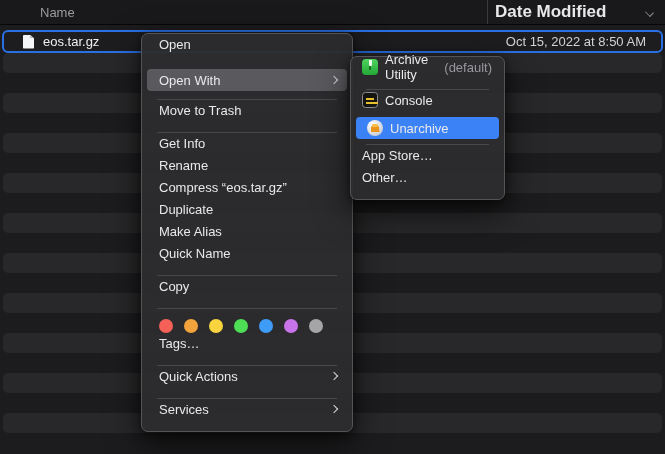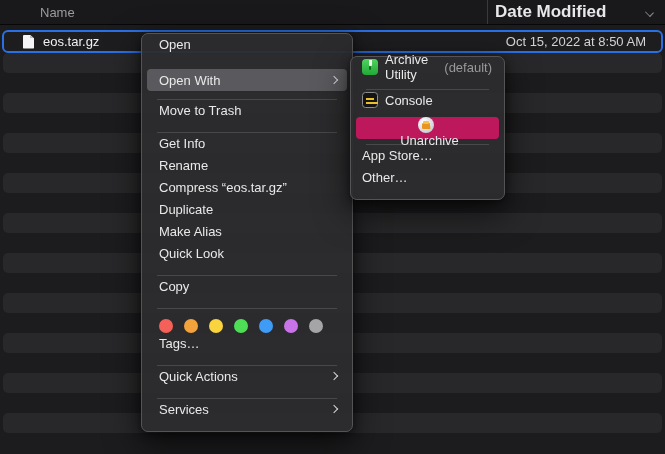--- a/index.html
+++ b/index.html
@@ -59,21 +59,21 @@
   }
   .mi {
     height:22px; display:flex; align-items:center;
     padding:0 12px 12px 17px; color:#e9e9ea; position:relative;
   }
   .mi .grow { flex:1; }
   .mi.hl-gray {
     margin:8px 5px; padding:0 7px 0 12px; border-radius:4px; background:#5a5a5e;
   }
   .mi.hl-blue {
-    margin:0 5px; padding:0 7px 0 6px; border-radius:4px; background:#be185d;flex-direction:column;
+    margin:0 5px; padding:0 7px 0 6px; border-radius:4px; background:#3b82f6;
   }
   .sep { height:1px; background:rgba(255,255,255,0.14); margin:5px 15px; }
   .chev-right {
     width:6px; height:6px; border-right:1.7px solid #d6d6d8;
     border-top:1.7px solid #d6d6d8; transform:rotate(45deg); margin-right:3px;
   }
   .dim { color:#98989d; margin-left:5px; }
 
   
   #context-menu { left:141px; top:33px; width:212px; z-index:5; }
@@ -184,21 +184,21 @@
   <div class="mi">
     <span>Compress “eos.tar.gz”</span>
   </div>
   <div class="mi">
     <span>Duplicate</span>
   </div>
   <div class="mi">
     <span>Make Alias</span>
   </div>
   <div class="mi">
-    <span>Quick Look</span>
+    <span>Quick Name</span>
   </div>
   <div class="sep"></div>
   <div class="mi">
     <span>Copy</span>
   </div>
   <div class="sep"></div>
   <div class="tag-row" id="tag-row">
       <div class="dot" style="background: rgb(245, 97, 88);"></div>
       <div class="dot" style="background: rgb(243, 163, 59);"></div>
       <div class="dot" style="background: rgb(249, 212, 62);"></div>

